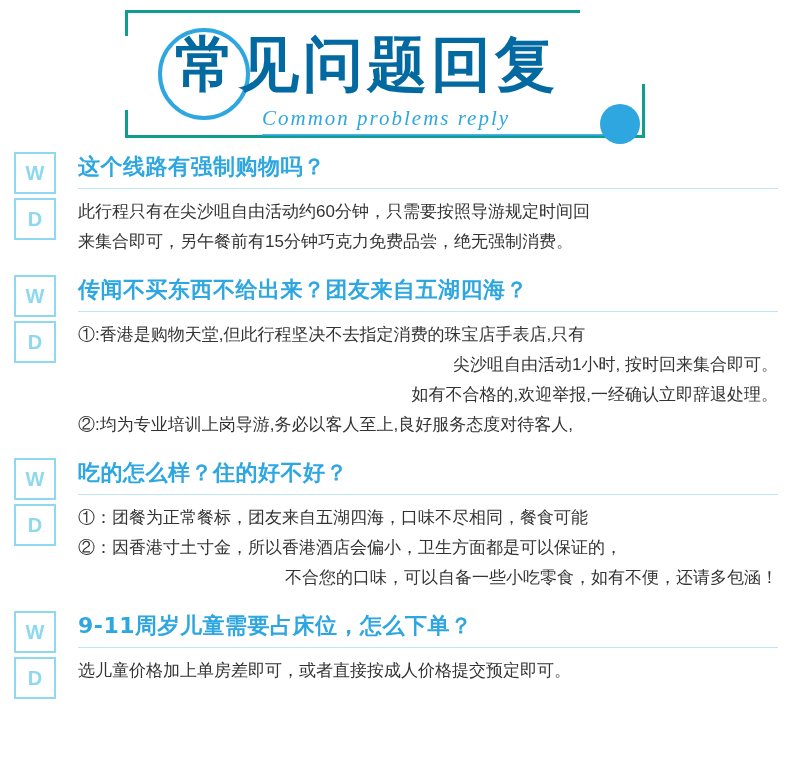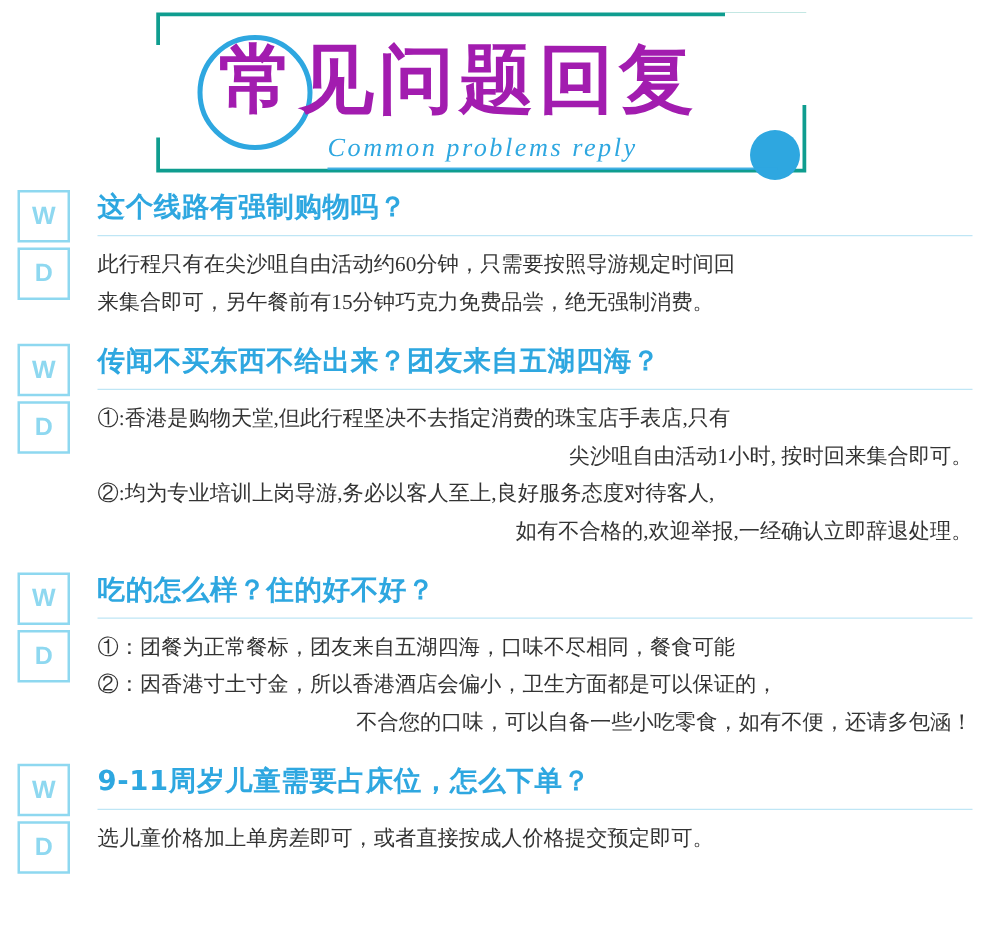--- a/index.html
+++ b/index.html
@@ -64,21 +64,21 @@
     border-radius: 50%;
     background: #2ea7e0;
   }
   .header-title {
     position: absolute;
     left: 175px;
     top: 30px;
     font-size: 60px;
     font-weight: bold;
     letter-spacing: 4px;
-    color: #a21caf;
+    color: #0369a1;
     font-family: "DejaVu Sans", "Liberation Sans", sans-serif;
     line-height: 68px;
     white-space: nowrap;
   }
   .header-sub {
     position: absolute;
     left: 262px;
     top: 106px;
     font-size: 21px;
     font-style: italic;
@@ -142,21 +142,21 @@
   }
   .faq-sep {
     height: 1px;
     background: #bfe6f5;
     margin: 4px 0 8px 0;
   }
   .faq-a {
     color: #333333;
     font-size: 17px;
     line-height: 30px;
-    font-family: Liberation Serif, serif;
+    font-family: Liberation Sans, sans-serif;
     margin: 0;
   }
   .faq-a .line {
     display: block;
     white-space: pre;
   }
   .indent-1 { padding-left: 26px; text-align: right; }
 </style>
 </head>
 <body>
@@ -193,22 +193,22 @@
     <div class="badges">
       <div class="badge w">W</div>
       <div class="badge d">D</div>
     </div>
     <div class="faq-body">
       <p class="faq-q">传闻不买东西不给出来？团友来自五湖四海？</p>
       <div class="faq-sep"></div>
       <p class="faq-a">
         <span class="line">①:香港是购物天堂,但此行程坚决不去指定消费的珠宝店手表店,只有</span>
         <span class="line indent-1">尖沙咀自由活动1小时, 按时回来集合即可。</span>
+        <span class="line indent-1">如有不合格的,欢迎举报,一经确认立即辞退处理。</span>
         <span class="line">②:均为专业培训上岗导游,务必以客人至上,良好服务态度对待客人,</span>
-        <span class="line indent-1">如有不合格的,欢迎举报,一经确认立即辞退处理。</span>
       </p>
     </div>
   </div>
 
   <div class="faq-item" style="margin-top:18px;">
     <div class="badges">
       <div class="badge w">W</div>
       <div class="badge d">D</div>
     </div>
     <div class="faq-body">

